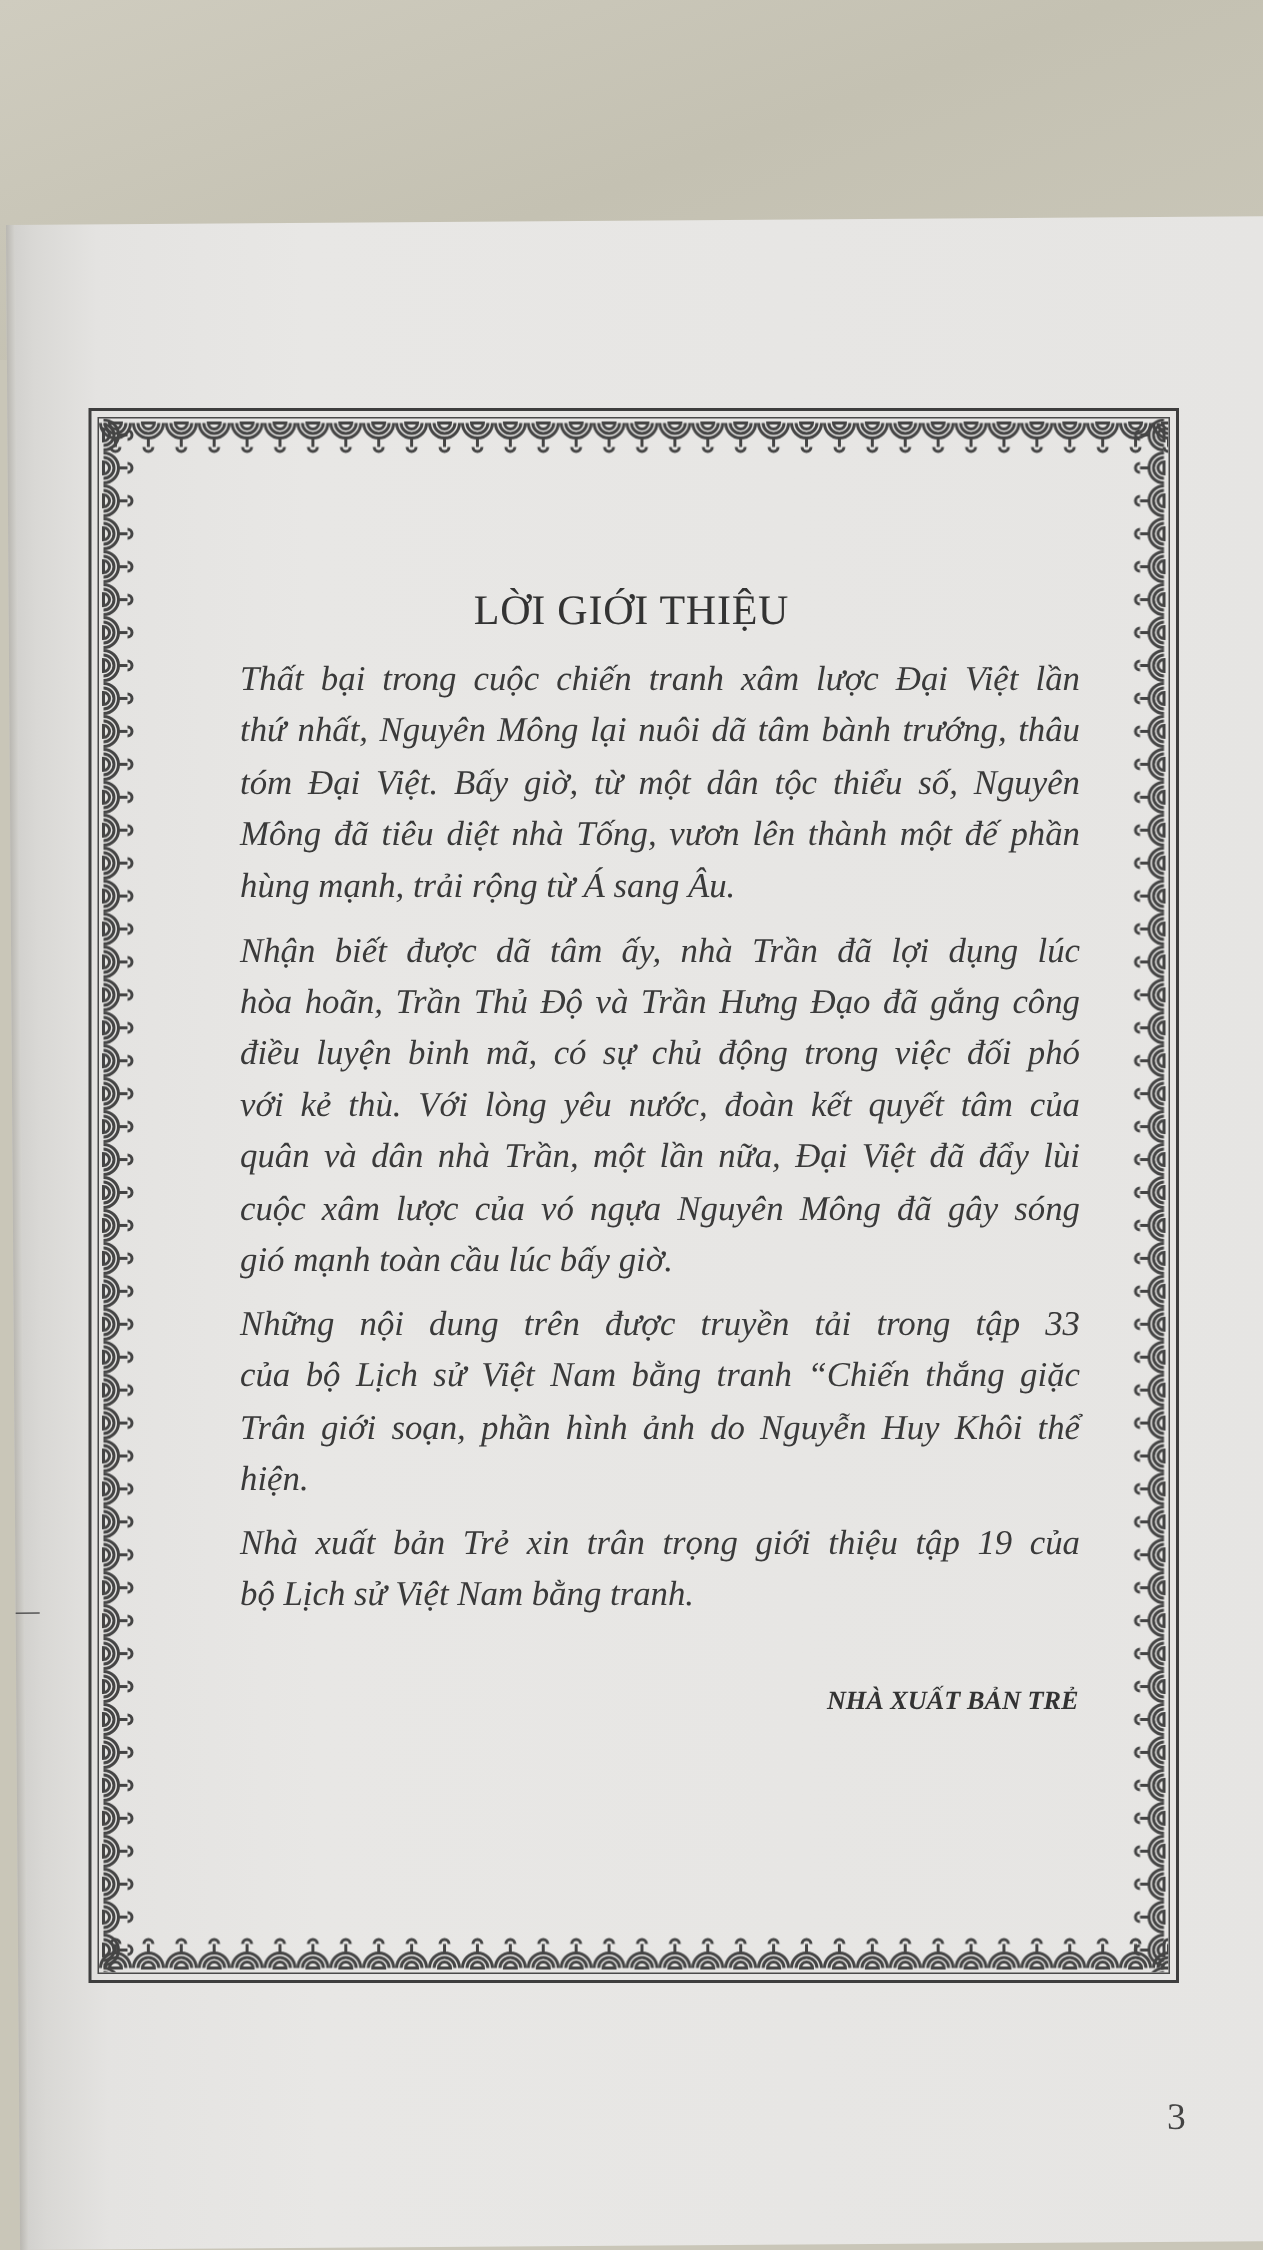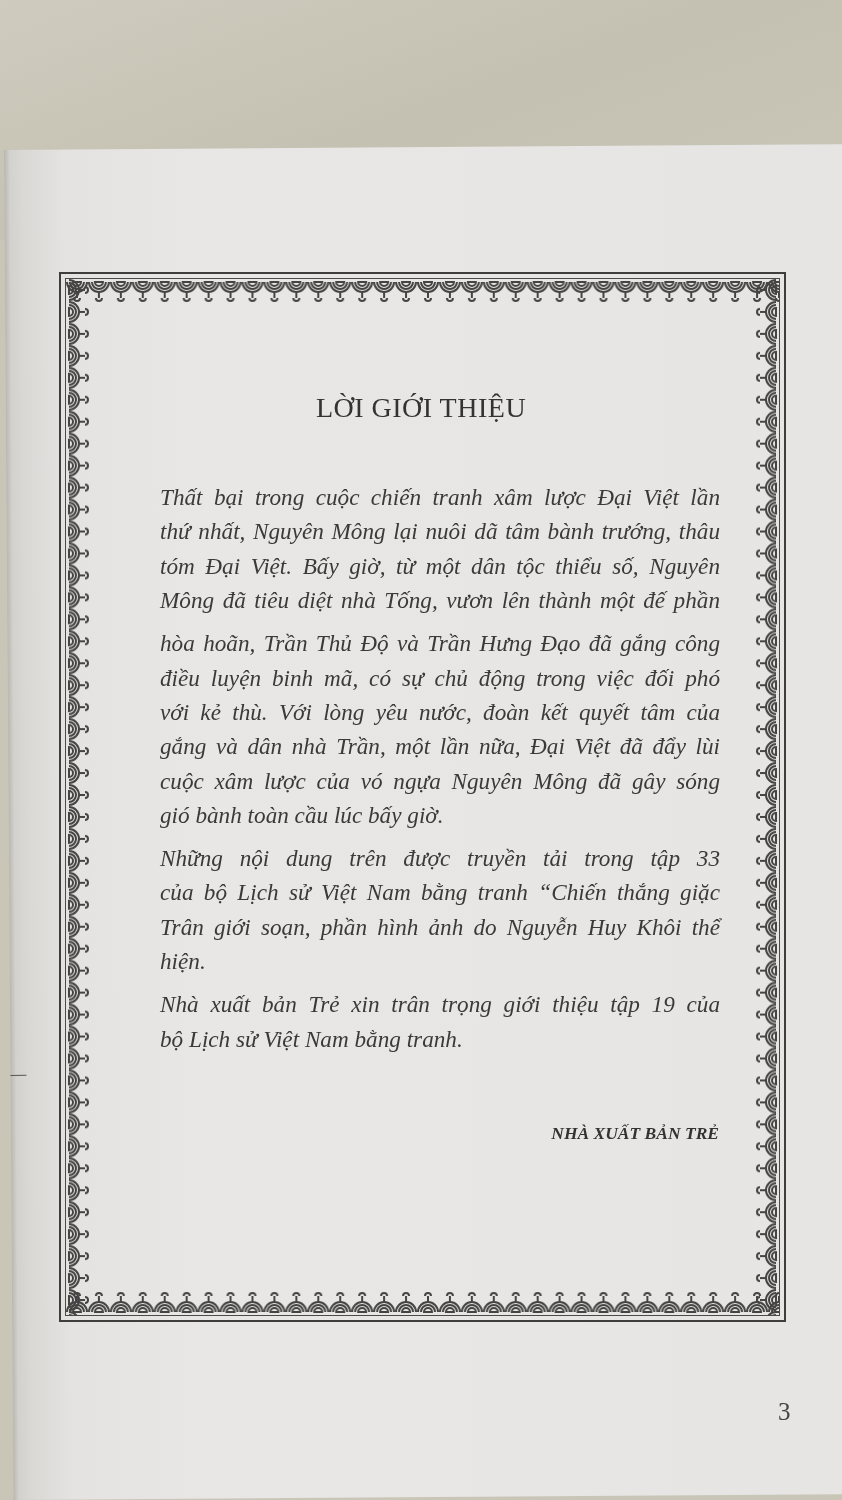--- a/index.html
+++ b/index.html
@@ -38,21 +38,21 @@
   .band-bottom { left:5px; right:5px; bottom:5px; height:26px; }
   .band-left { left:5px; top:5px; bottom:5px; width:26px; }
   .band-right { right:5px; top:5px; bottom:5px; width:26px; }
 
   .title {
     position:absolute; left:0; width:842px; top:392px;
     text-align:center; font-weight:normal; font-size:28px; color:#333;
     letter-spacing:0.5px;
   }
   .body-text {
-    position:absolute; left:135px; width:585px; top:480px;
+    position:absolute; left:135px; width:585px; top:436px;
     font-style:italic; font-size:23.2px; line-height:34.4px; color:#3a3a3a;
     text-align:justify;
   }
   .para { margin:0 0 8.5px 0; text-indent:25px; }
   .line { display:block; text-align:justify; text-align-last:justify; white-space:nowrap; }
   .line.last { text-align-last:left; }
   .signature {
     position:absolute; right:123px; top:1123px;
     font-style:italic; font-weight:bold; font-size:17.5px; color:#333;text-align:center;
   }
@@ -136,28 +136,30 @@
 </div>
 
 <div class="title">LỜI GIỚI THIỆU</div>
 
 <div class="body-text">
   <p class="para">
     <span class="line">Thất bại trong cuộc chiến tranh xâm lược Đại Việt lần</span>
     <span class="line">thứ nhất, Nguyên Mông lại nuôi dã tâm bành trướng, thâu</span>
     <span class="line">tóm Đại Việt. Bấy giờ, từ một dân tộc thiểu số, Nguyên</span>
     <span class="line">Mông đã tiêu diệt nhà Tống, vươn lên thành một đế phần</span>
+    <span class="line last">hùng mạnh, trải rộng từ Á sang Âu.</span>
   </p>
   <p class="para">
+    <span class="line">Nhận biết được dã tâm ấy, nhà Trần đã lợi dụng lúc</span>
     <span class="line">hòa hoãn, Trần Thủ Độ và Trần Hưng Đạo đã gắng công</span>
     <span class="line">điều luyện binh mã, có sự chủ động trong việc đối phó</span>
     <span class="line">với kẻ thù. Với lòng yêu nước, đoàn kết quyết tâm của</span>
-    <span class="line">gắng và dân nhà Trần, một lần nữa, Đại Việt đã đẩy lùi</span>
+    <span class="line">quân và dân nhà Trần, một lần nữa, Đại Việt đã đẩy lùi</span>
     <span class="line">cuộc xâm lược của vó ngựa Nguyên Mông đã gây sóng</span>
-    <span class="line last">gió bành toàn cầu lúc bấy giờ.</span>
+    <span class="line last">gió mạnh toàn cầu lúc bấy giờ.</span>
   </p>
   <p class="para">
     <span class="line">Những nội dung trên được truyền tải trong tập 33</span>
     <span class="line">của bộ Lịch sử Việt Nam bằng tranh “Chiến thắng giặc</span>
     <span class="line">Trân giới soạn, phần hình ảnh do Nguyễn Huy Khôi thể</span>
     <span class="line last">hiện.</span>
   </p>
   <p class="para">
     <span class="line">Nhà xuất bản Trẻ xin trân trọng giới thiệu tập 19 của</span>
     <span class="line last">bộ Lịch sử Việt Nam bằng tranh.</span>

